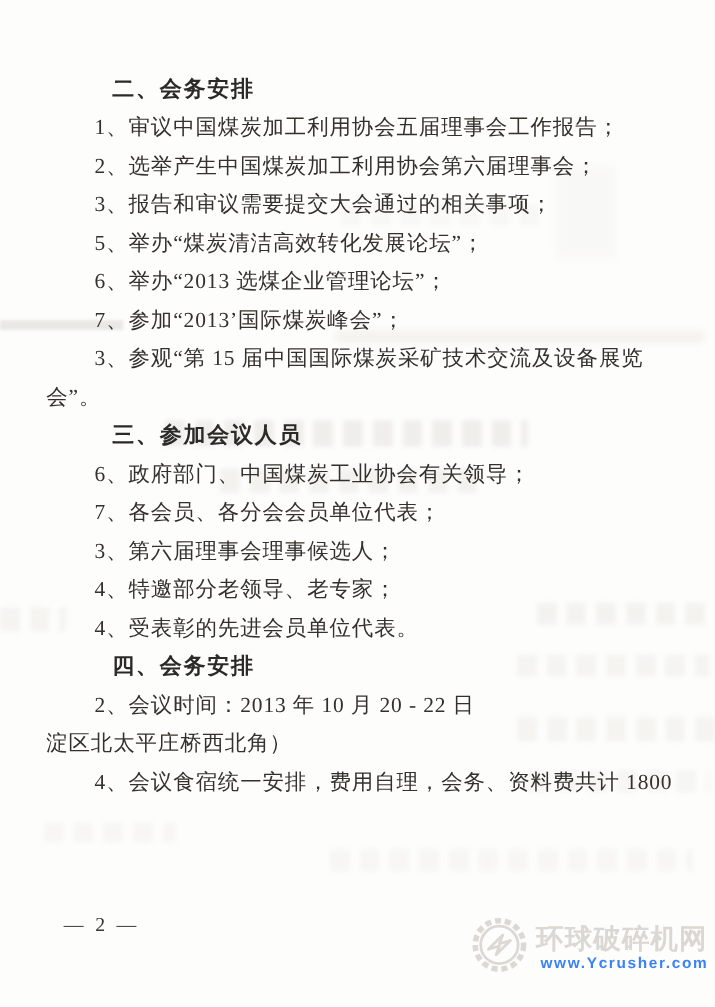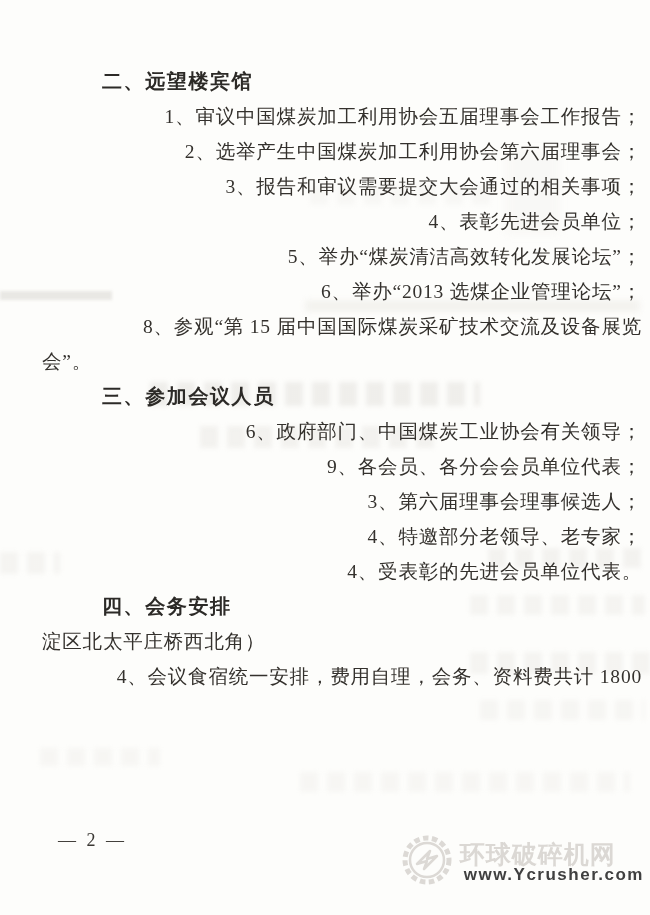--- a/index.html
+++ b/index.html
@@ -16,21 +16,21 @@
   .line {
     height:35px; line-height:35px;
     font-size:19.5px; letter-spacing:0.8px;
     white-space:nowrap;
   }
   .line.heading {
     font-family:"Liberation Sans", sans-serif;
     font-weight:bold; font-size:20px; letter-spacing:1.6px;
     padding-left:60px; color:#2c2a27;
   }
-  .line.item { padding-left:44px;text-align:right; }
+  .line.item { padding-left:44px; }
   .line.continuation { padding-left:0; }
 
   
   .page-num {
     position:absolute; left:58px; top:830px;
     font-size:18px; letter-spacing:3px; color:#3a3733;
   }
 
   
   .wm {
@@ -39,22 +39,22 @@
     color:#d8d5d1;
   }
   .wm-texts { display:flex; flex-direction:column; align-items:flex-start; }
   .wm-name {
     font-family:"Liberation Sans", sans-serif;
     font-weight:bold; font-size:25px; letter-spacing:1px;
     color:#dbd8d4; line-height:26px;
   }
   .wm-url {
     font-family:"Liberation Sans", sans-serif;
-    font-weight:bold; font-size:17px; letter-spacing:1.5px;
-    color:#404040; line-height:16px; padding-left:4px;
+    font-weight:bold; font-size:14px; letter-spacing:1.5px;
+    color:#3b82f6; line-height:16px; padding-left:4px;
   }
 
   
   .artifact { position:absolute; pointer-events:none; }
   .streak { background:#e9e8e4; filter:blur(1.5px); }
   .band { background:#f2f1ed; filter:blur(3px); opacity:.85; }
   .bleed {
     background:repeating-linear-gradient(90deg,
       rgba(203,199,192,.55) 0 18px, rgba(203,199,192,0) 18px 27px);
     filter:blur(2.5px);
@@ -74,36 +74,37 @@
   <div class="artifact bleed" style="left:200px; top:426px; width:240px; height:22px; opacity:.38;"></div>
   <div class="artifact bleed" style="left:488px; top:548px; width:160px; height:20px; opacity:.35;"></div>
   <div class="artifact bleed" style="left:470px; top:595px; width:175px; height:20px; opacity:.3;"></div>
   <div class="artifact bleed" style="left:0px; top:552px; width:60px; height:22px; opacity:.3;"></div>
   <div class="artifact bleed" style="left:470px; top:652px; width:180px; height:22px; opacity:.3;"></div>
   <div class="artifact bleed" style="left:480px; top:700px; width:165px; height:20px; opacity:.25;"></div>
   <div class="artifact bleed" style="left:40px; top:748px; width:120px; height:18px; opacity:.22;"></div>
   <div class="artifact bleed" style="left:300px; top:772px; width:330px; height:20px; opacity:.22;"></div>
 
   <div class="doc">
-      <div class="line heading">二、远望楼宾馆</div>
+      <div class="line heading">二、会务安排</div>
       <div class="line item">1、审议中国煤炭加工利用协会五届理事会工作报告；</div>
       <div class="line item">2、选举产生中国煤炭加工利用协会第六届理事会；</div>
       <div class="line item">3、报告和审议需要提交大会通过的相关事项；</div>
-      <div class="line item">4、表彰先进会员单位；</div>
       <div class="line item">5、举办“煤炭清洁高效转化发展论坛”；</div>
       <div class="line item">6、举办“2013 选煤企业管理论坛”；</div>
-      <div class="line item">8、参观“第 15 届中国国际煤炭采矿技术交流及设备展览</div>
+      <div class="line item">7、参加“2013’国际煤炭峰会”；</div>
+      <div class="line item">3、参观“第 15 届中国国际煤炭采矿技术交流及设备展览</div>
       <div class="line continuation">会”。</div>
       <div class="line heading">三、参加会议人员</div>
       <div class="line item">6、政府部门、中国煤炭工业协会有关领导；</div>
-      <div class="line item">9、各会员、各分会会员单位代表；</div>
+      <div class="line item">7、各会员、各分会会员单位代表；</div>
       <div class="line item">3、第六届理事会理事候选人；</div>
       <div class="line item">4、特邀部分老领导、老专家；</div>
       <div class="line item">4、受表彰的先进会员单位代表。</div>
       <div class="line heading">四、会务安排</div>
+      <div class="line item">2、会议时间：2013 年 10 月 20 - 22 日</div>
       <div class="line continuation">淀区北太平庄桥西北角）</div>
       <div class="line item">4、会议食宿统一安排，费用自理，会务、资料费共计 1800</div>
     </div>
 
   <div class="page-num">— 2 —</div>
 
   <div class="wm">
     <span>
       <svg width="54" height="54" viewBox="0 0 54 54" aria-hidden="true">
         <circle cx="27" cy="27" r="22" fill="none" stroke="#dcd9d5" stroke-width="5" stroke-dasharray="5.5 3.5"></circle>

